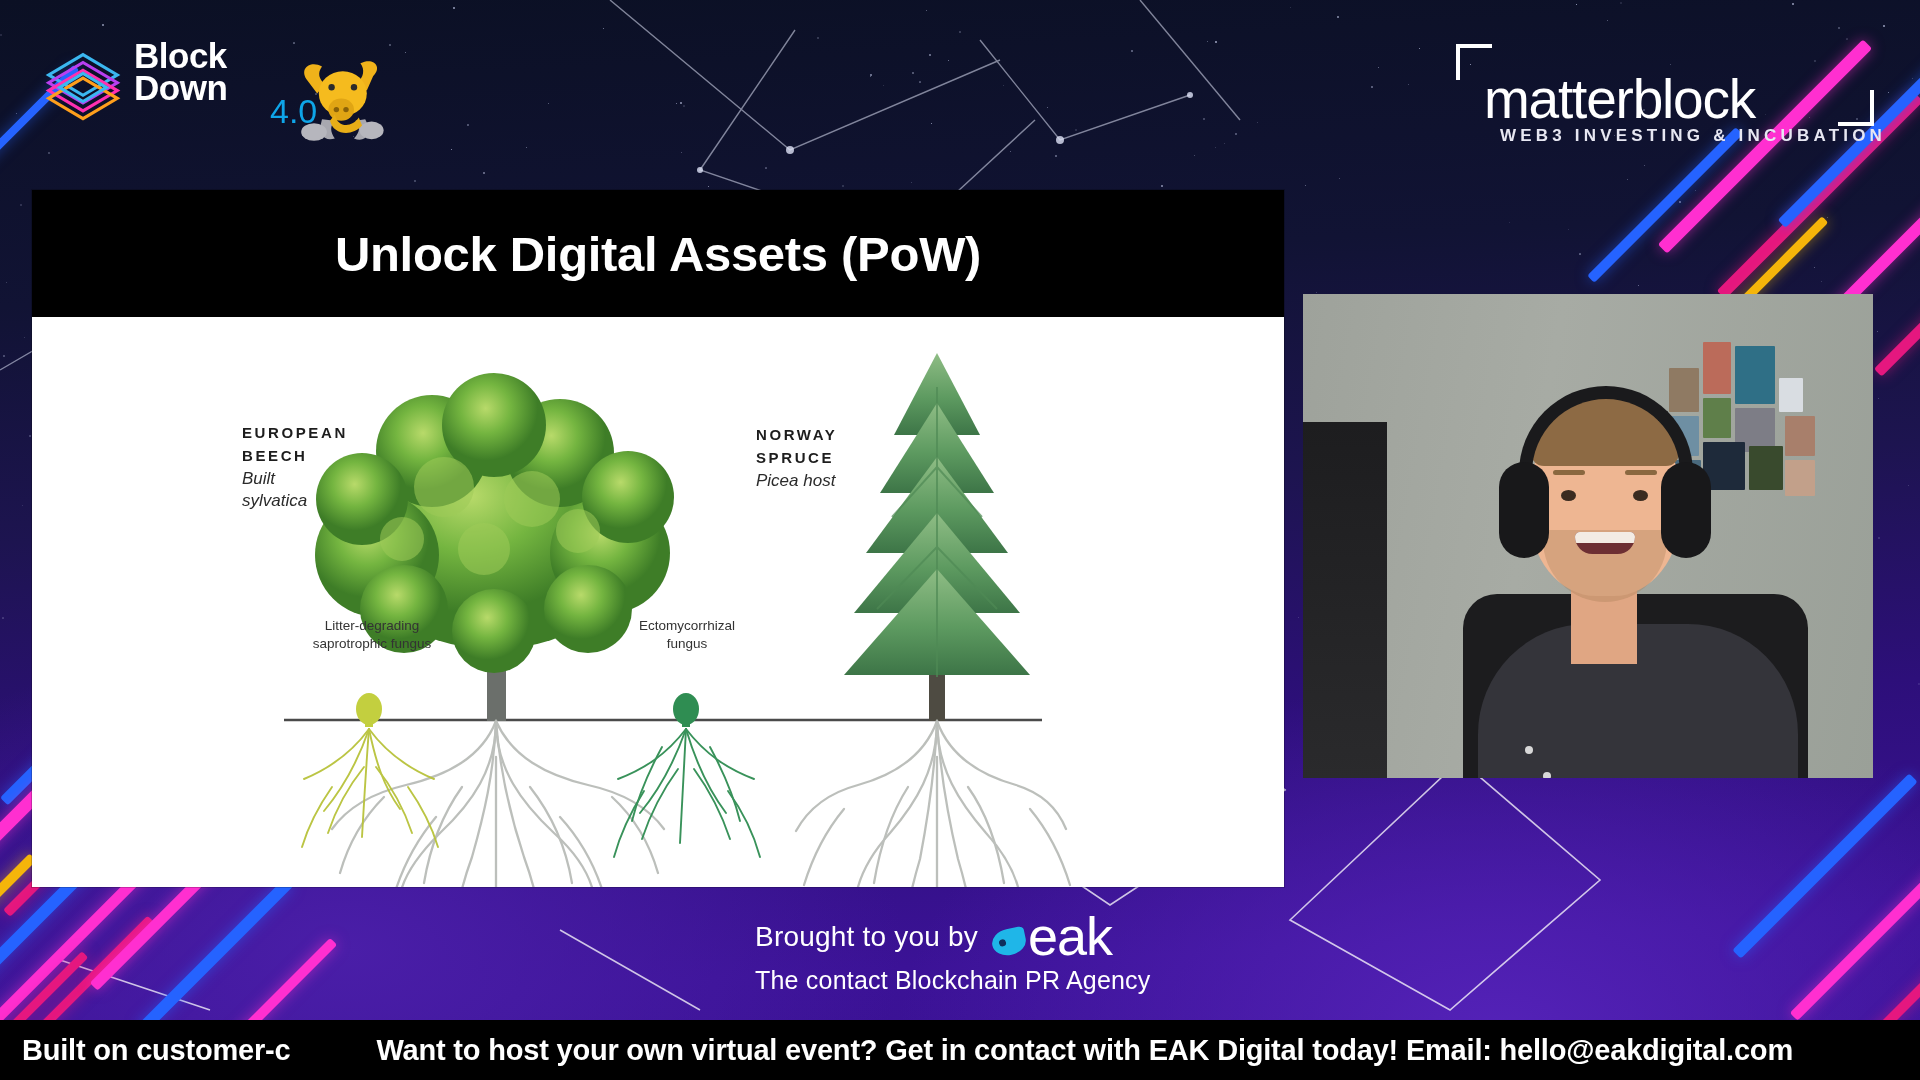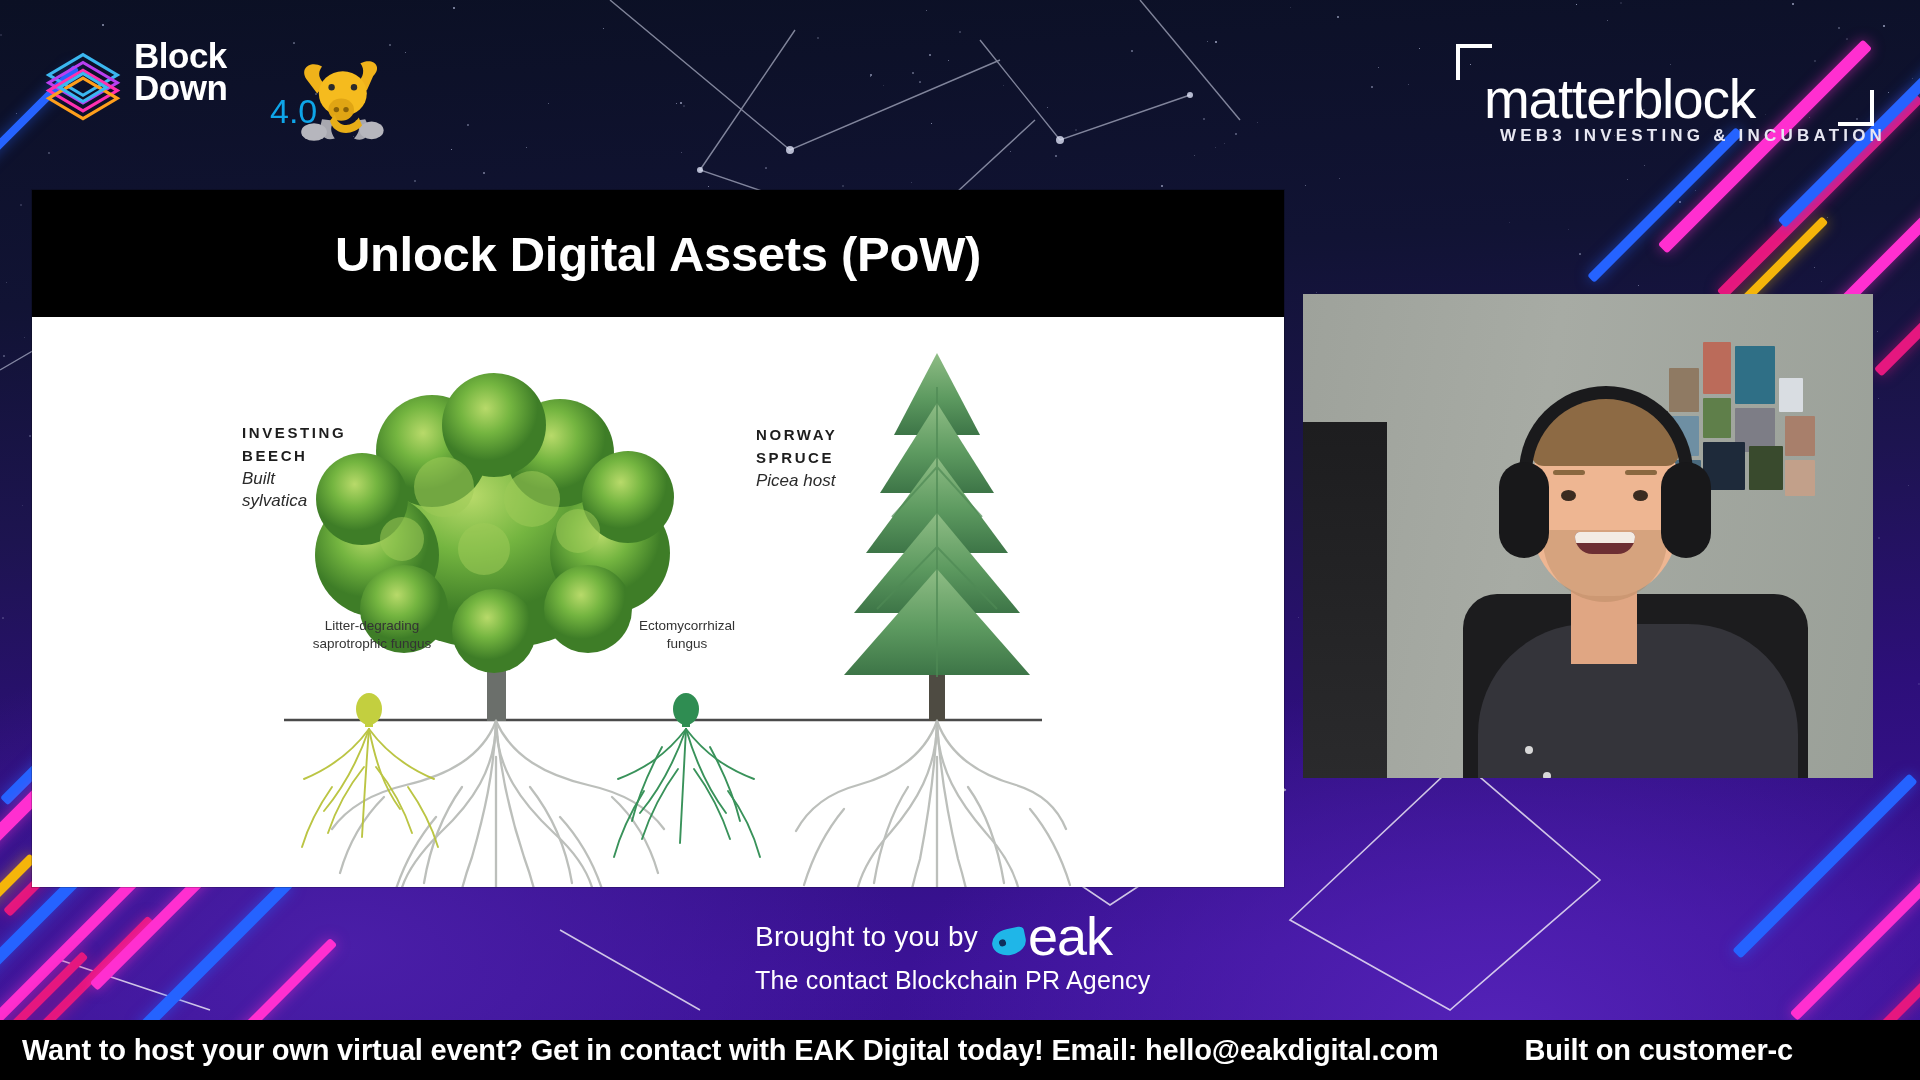--- a/index.html
+++ b/index.html
@@ -649,21 +649,21 @@
         <g>
           <ellipse cx="337" cy="392" rx="13" ry="16" fill="#c3cf3f"></ellipse>
           <rect x="333" y="396" width="8" height="14" fill="#c3cf3f"></rect>
           <ellipse cx="654" cy="392" rx="13" ry="16" fill="#2f8d52"></ellipse>
           <rect x="650" y="396" width="8" height="14" fill="#2f8d52"></rect>
         </g>
       </svg>
 
       
       <div class="lbl" style="left:210px; top:104px;">
-        <div class="cap">INVESTING</div>
+        <div class="cap">EUROPEAN</div>
         <div class="cap">BEECH</div>
         <div class="it">Built</div>
         <div class="it">sylvatica</div>
       </div>
 
       <div class="lbl" style="left:724px; top:106px;">
         <div class="cap">NORWAY</div>
         <div class="cap">SPRUCE</div>
         <div class="it">Picea host</div>
       </div>
@@ -725,18 +725,18 @@
       <span class="eak-mark">
         <span class="eak-drop"></span>
         <span class="eak-word">eak</span>
       </span>
     </div>
     <div class="eak-l2">The contact Blockchain PR Agency</div>
   </div>
 
   <div class="ticker">
     <div class="ticker-inner">
+      <span>Built on customer-c</span>
       <span>Want to host your own virtual event? Get in contact with EAK Digital today! Email: hello@eakdigital.com</span>
-      <span>Built on customer-c</span>
     </div>
   </div>
 
 </div>
 
 </body></html>

